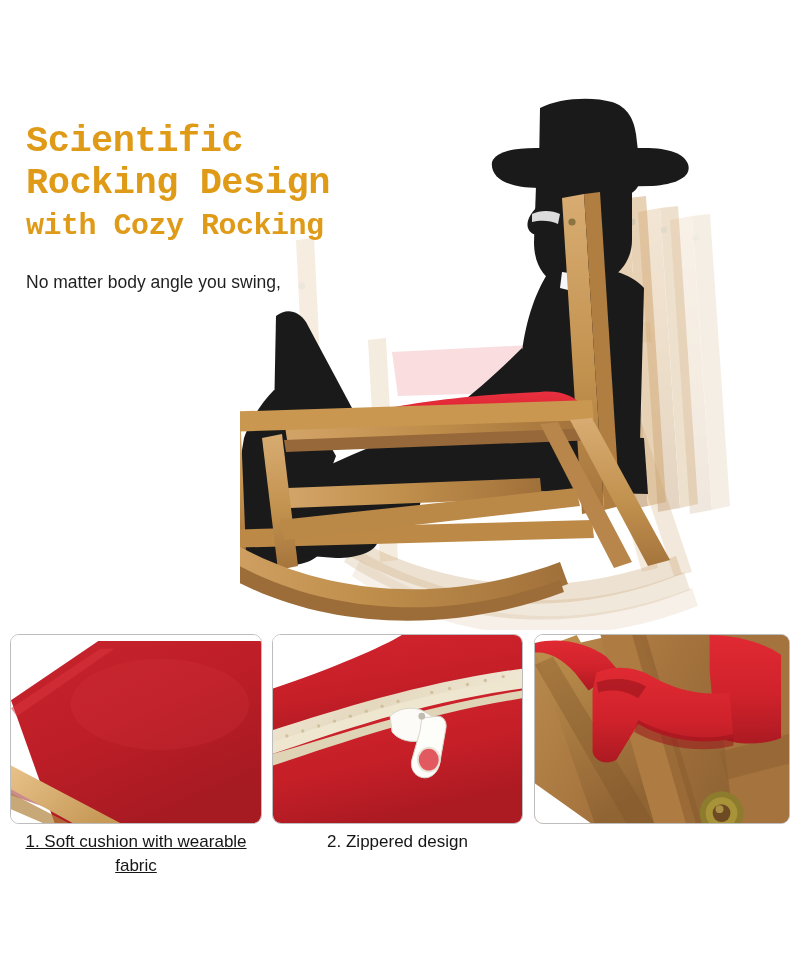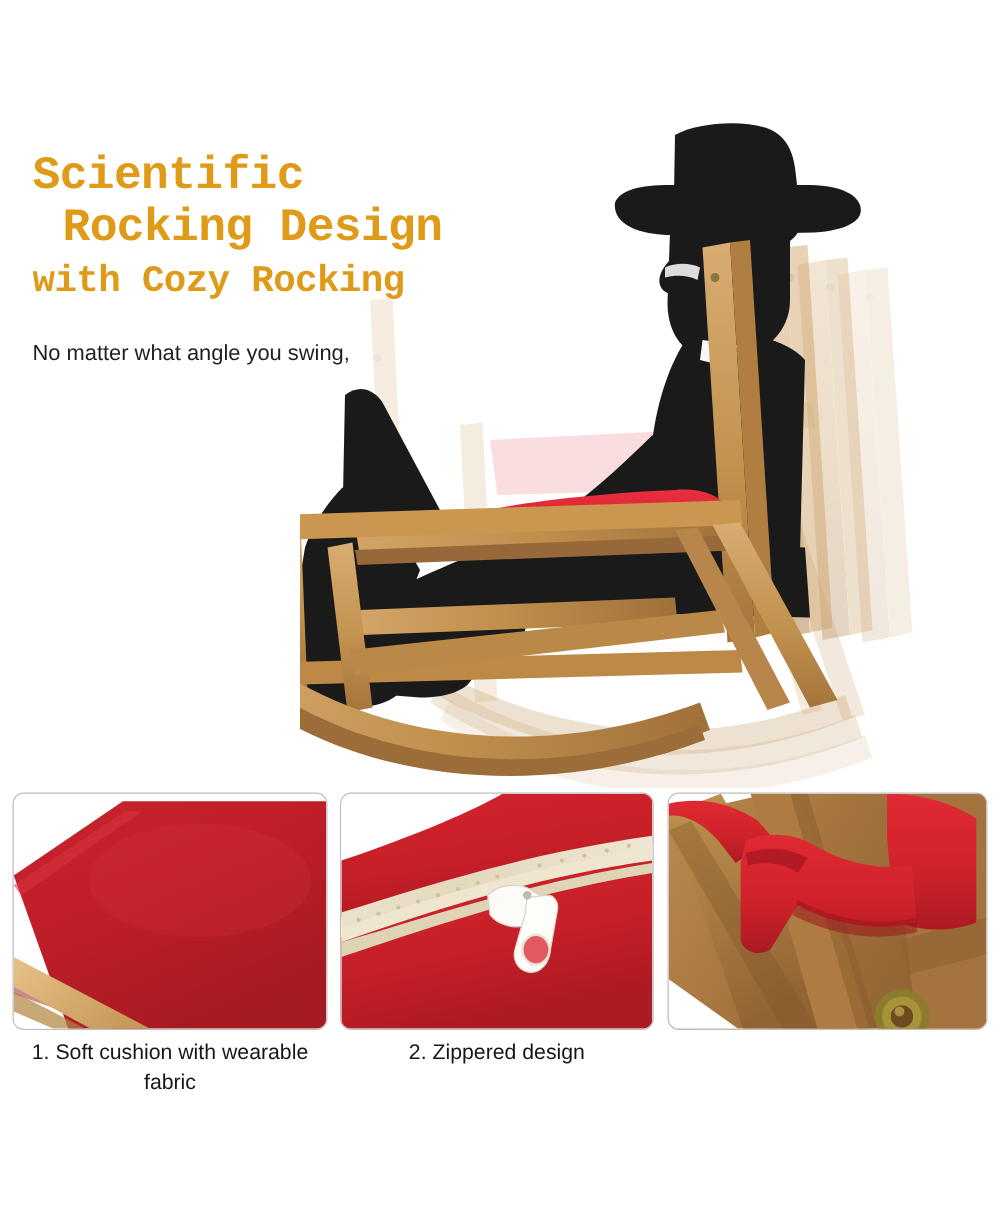--- a/index.html
+++ b/index.html
@@ -31,21 +31,20 @@
     letter-spacing: -0.5px;
     font-family: Liberation Mono, monospace;
   }
   .headline-1 {
     font-size: 37px;
     line-height: 42px;
   }
   .headline-2 {
     font-size: 37px;
     line-height: 42px;
-    margin-left: 24px;
   }
   .headline-3 {
     font-size: 30px;
     line-height: 40px;
     margin-top: 2px;
   }
   #subtext {
     margin-top: 24px;
     color: #1f1f1f;
     font-size: 17.5px;
@@ -98,35 +97,35 @@
     height: 60px;
   }
   .caption {
     position: absolute;
     top: 0;
     color: #161616;
     font-size: 17px;
     line-height: 24px;
     text-align: center;
   }
-  .cap-1 { left: 10px;  width: 252px; }
+  .cap-1 { left: 10px;  width: 252px; text-decoration: underline; }
   .cap-2 { left: 272px; width: 251px; }
   .cap-3 { left: 534px; width: 256px; }
 </style>
 </head>
 <body>
 
 <div id="page">
 
   <div id="text-block">
     <div class="headline headline-1">Scientific</div>
     <div class="headline headline-2">Rocking Design</div>
     <div class="headline headline-3">with Cozy Rocking</div>
     <div id="subtext">
-      <div>No matter what angle you swing,</div>
+      <div>No matter body angle you swing,</div>
     </div>
   </div>
 
   <div id="hero">
     <svg viewBox="0 0 560 540" xmlns="http://www.w3.org/2000/svg">
       <defs>
         <linearGradient id="woodG" x1="0" y1="0" x2="1" y2="0">
           <stop offset="0%" stop-color="#D3A468"></stop>
           <stop offset="45%" stop-color="#C08F4C"></stop>
           <stop offset="100%" stop-color="#A0703A"></stop>

